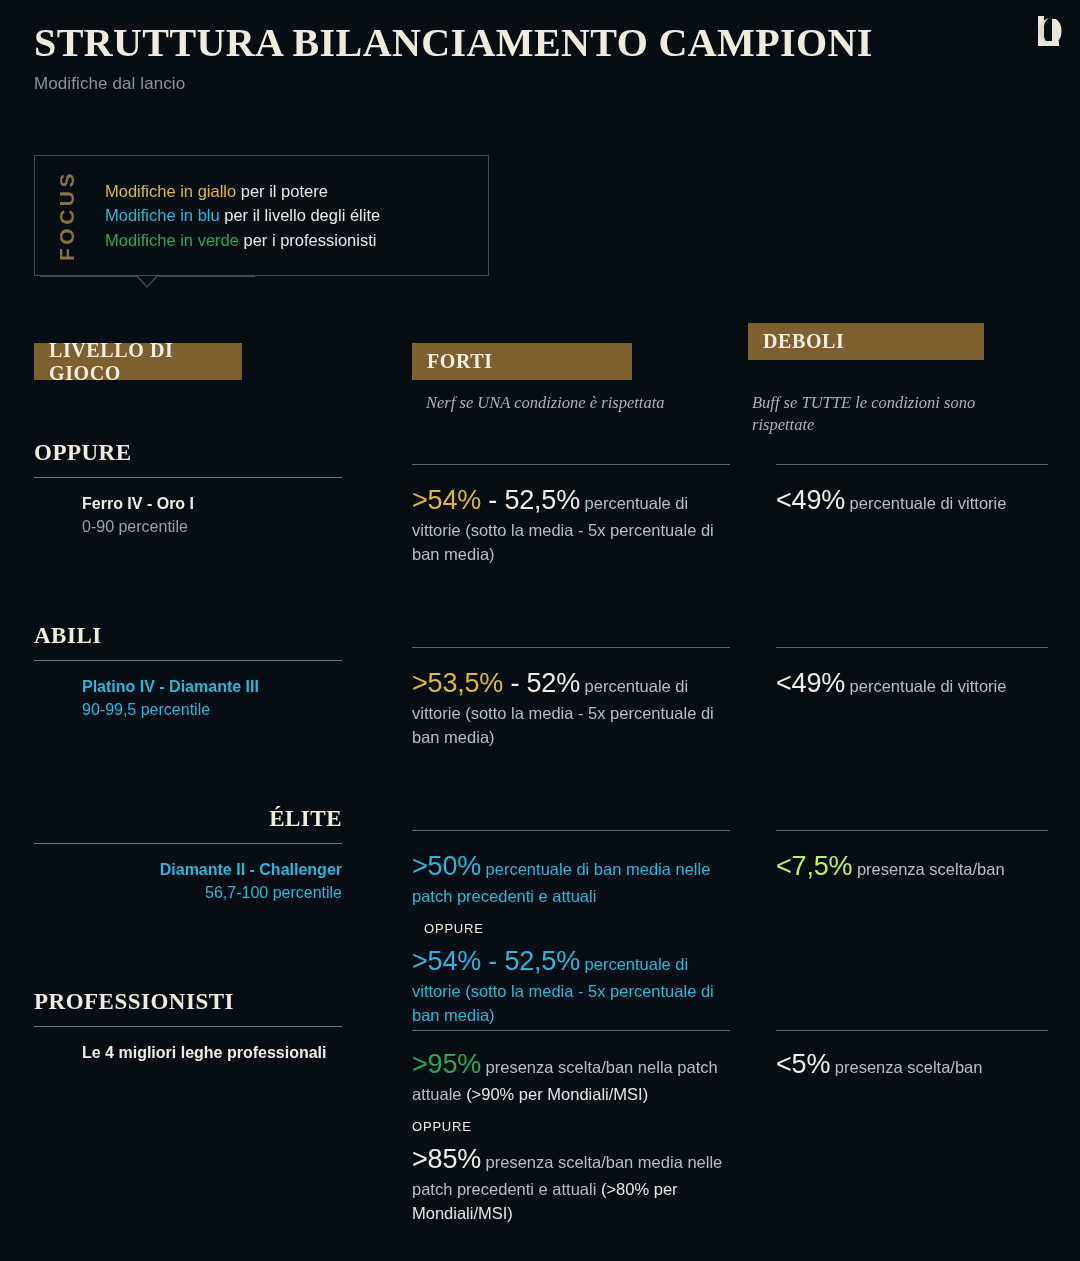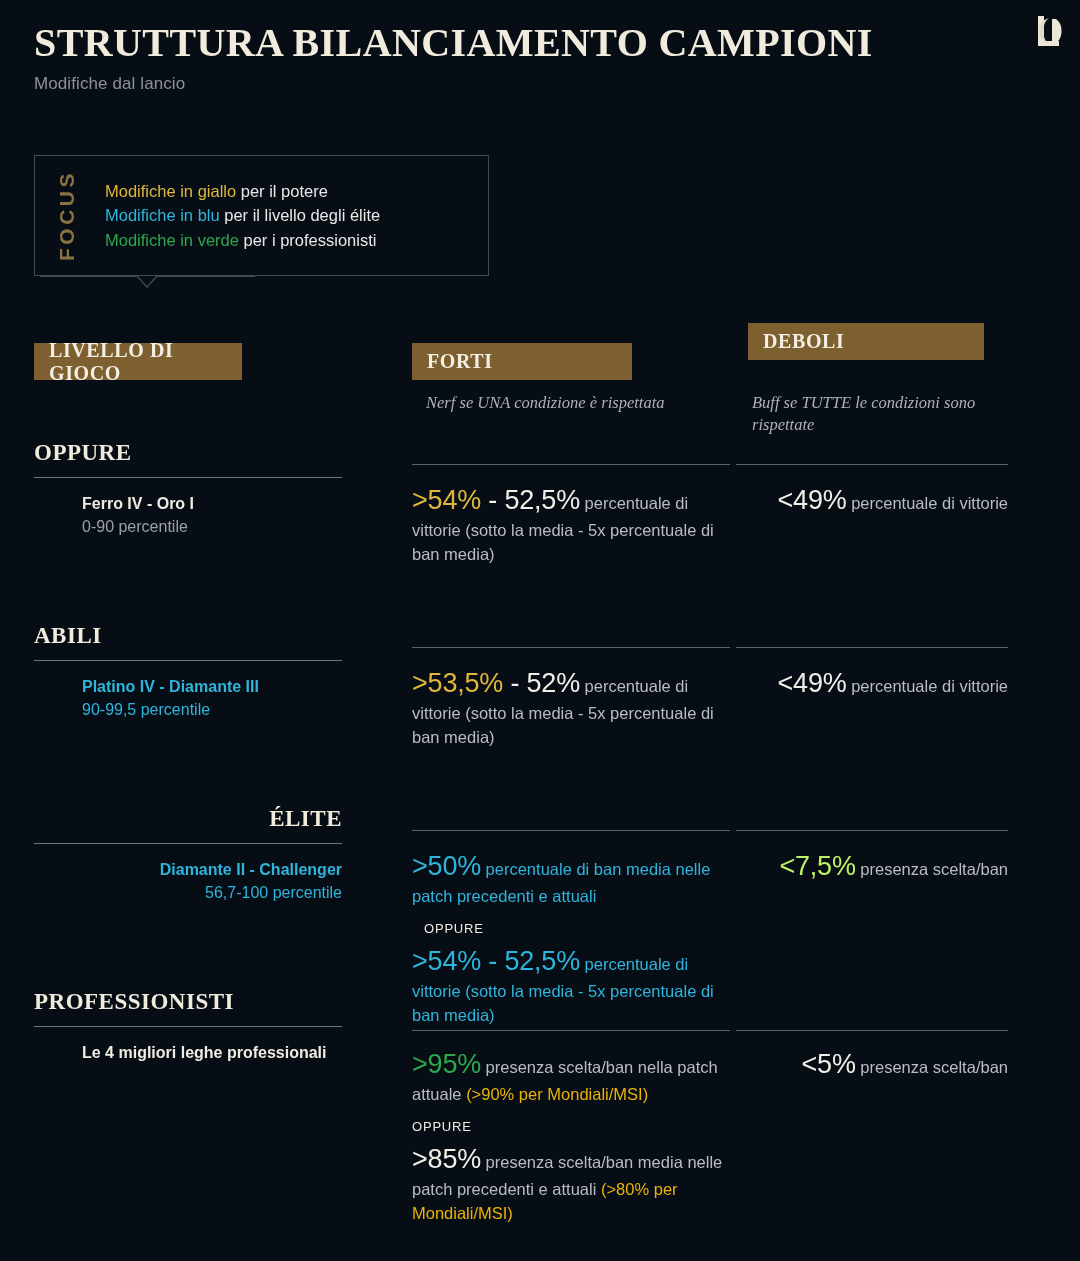--- a/index.html
+++ b/index.html
@@ -151,21 +151,21 @@
     font-size: 16.5px;
     color: #aeb2b6;
     line-height: 1.35;
   }
   #cs-strong { left: 426px; top: 392px; width: 290px; }
   #cs-weak   { left: 752px; top: 392px; width: 230px; }
 
   
   .col-level  { position: absolute; left: 34px;  width: 308px; }
   .col-strong { position: absolute; left: 412px; width: 318px; }
-  .col-weak   { position: absolute; left: 736px; width: 272px; text-align: right; }
+  .col-weak   { position: absolute; left: 776px; width: 272px; }
 
   .rowtitle {
     font-family: "Liberation Serif", serif;
     font-weight: bold;
     font-size: 23px;
     letter-spacing: 0.5px;
     color: #f0ebdc;
   }
   .rule {
     height: 1px;
@@ -198,21 +198,21 @@
   .cond .big {
     font-size: 27px;
     color: #f2efe8;
     letter-spacing: -0.2px;
   }
   .cond .big.y { color: #e0b73c; }
   .cond .big.b { color: #bef264; }
   .cond .big.g { color: #2ea84f; }
   .cond.bluetext { color: #2fb5dc; }
   .cond.bluetext .big { color: #2fb5dc; }
-  .cond .gtail { color: #eab308; }
+  .cond .gtail { color: #e5e5e5; }
 
   .oppure {
     font-size: 13px;
     letter-spacing: 0.8px;
     color: #f0ece2;
     margin: 12px 0 6px 12px;
   }
   .oppure.nopad { margin-left: 0; }
 </style>
 </head>

